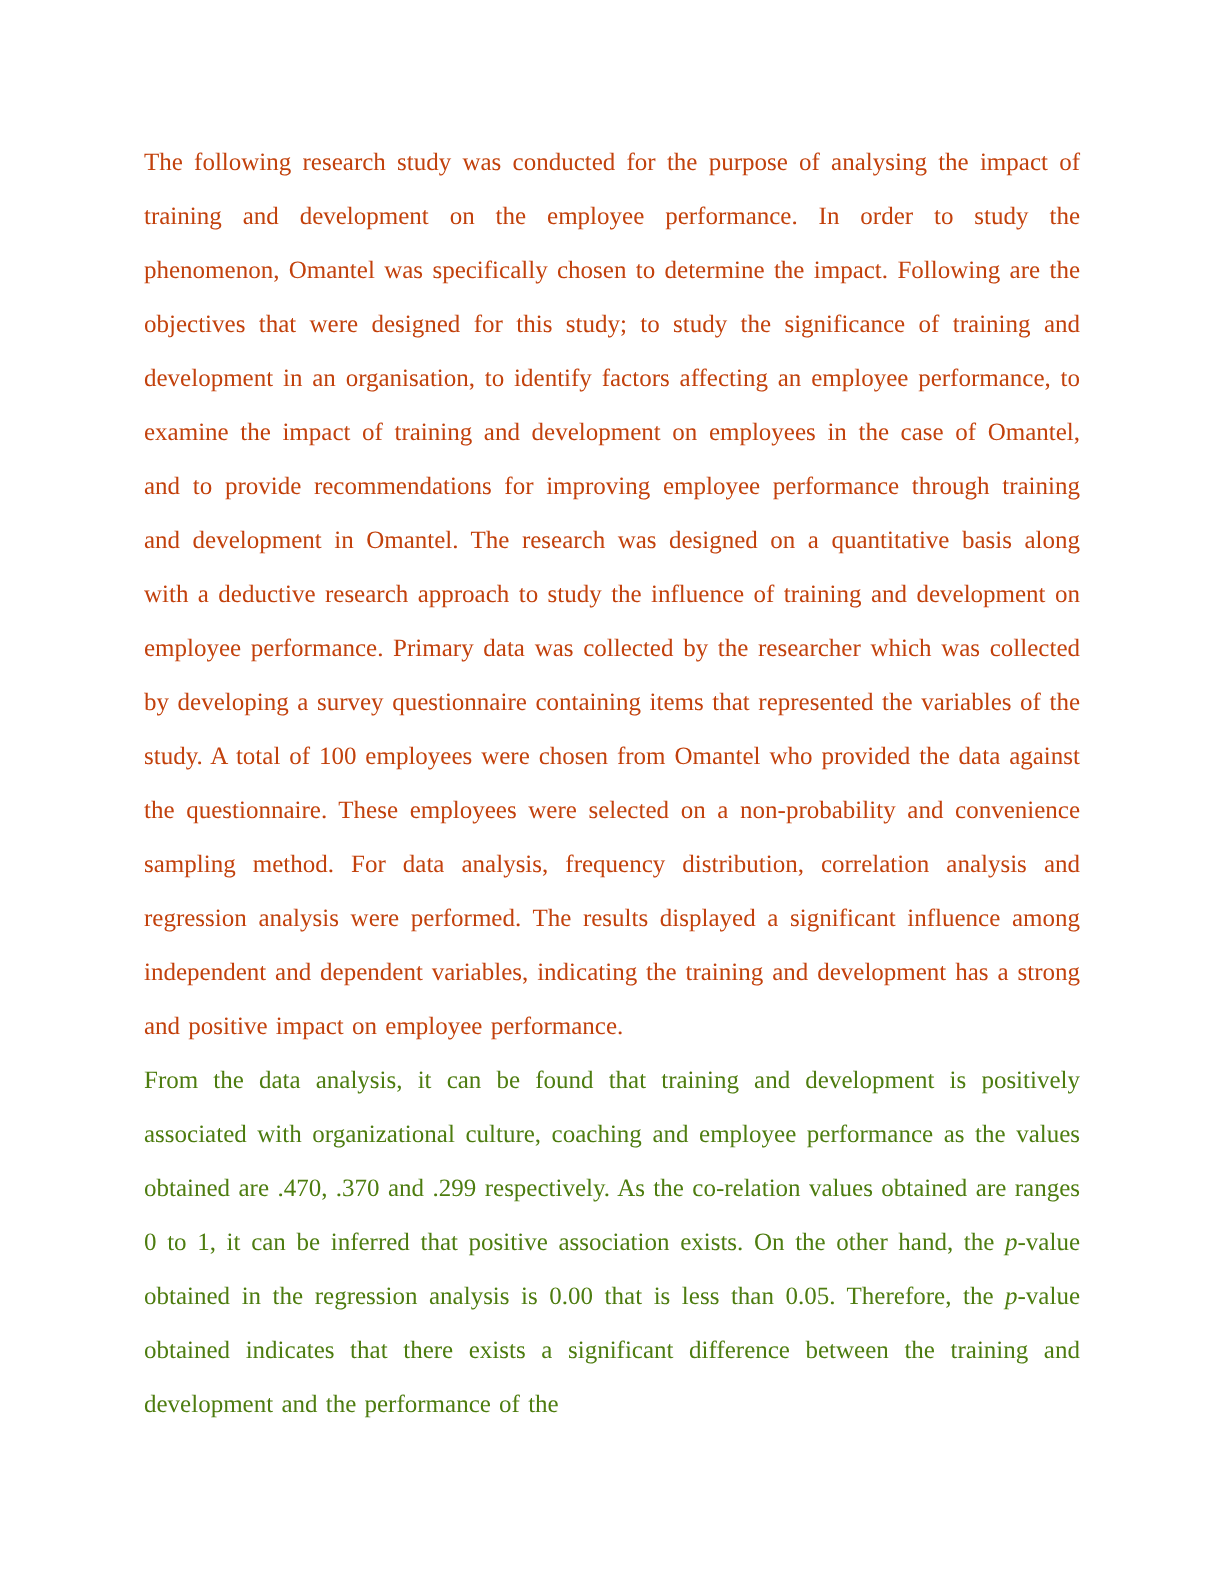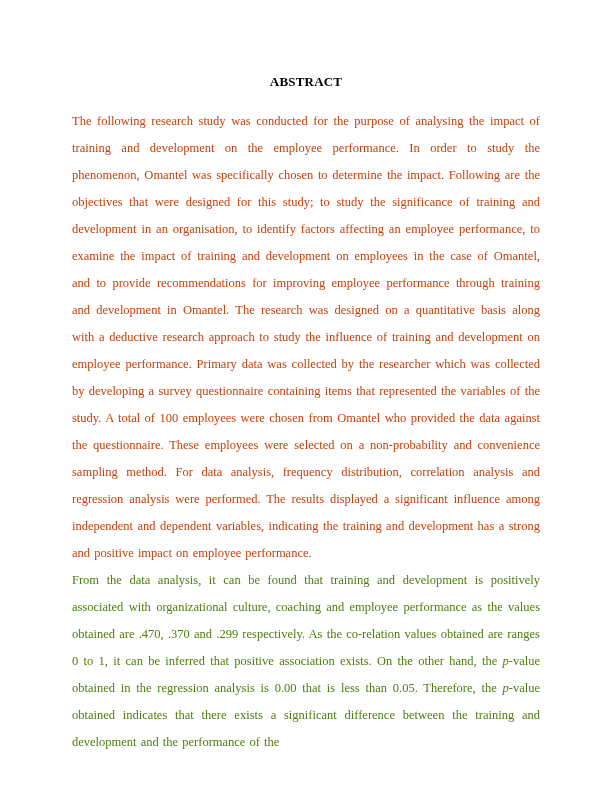--- a/index.html
+++ b/index.html
@@ -43,19 +43,18 @@
   }
   .italic {
     font-style: italic;
   }
 </style>
 </head>
 <body>
 
 <div class="page">
   <div class="content">
-    <h1 class="title">ABSTRACT</h1>
 
     <p class="body-para"><span>The following research study was conducted for the purpose of analysing the impact of training and development on the employee performance. In order to study the phenomenon, Omantel was specifically chosen to determine the impact. Following are the objectives that were designed for this study; to study the significance of training and development in an organisation, to identify factors affecting an employee performance, to examine the impact of training and development on employees in the case of Omantel, and to provide recommendations for improving employee performance through training and development in Omantel. The research was designed on a quantitative basis along with a deductive research approach to study the influence of training and development on employee performance. Primary data was collected by the researcher which was collected by developing a survey questionnaire containing items that represented the variables of the study. A total of 100 employees were chosen from Omantel who provided the data against the questionnaire. These employees were selected on a non-probability and convenience sampling method. For data analysis, frequency distribution, correlation analysis and regression analysis were performed. The results displayed a significant influence among independent and dependent variables, indicating the training and development has a strong and positive impact on employee performance.</span></p>
 
     <p class="body-para blue"><span>From the data analysis, it can be found that training and development is positively associated with organizational culture, coaching and employee performance as the values obtained are .470, .370 and .299 respectively. As the co-relation values obtained are ranges 0 to 1, it can be inferred that positive association exists. On the other hand, the </span><span class="italic">p</span><span>-value obtained in the regression analysis is 0.00 that is less than 0.05. Therefore, the </span><span class="italic">p</span><span>-value obtained indicates that there exists a significant difference between the training and development and the performance of the</span></p>
   </div>
 </div>
 
 </body></html>

